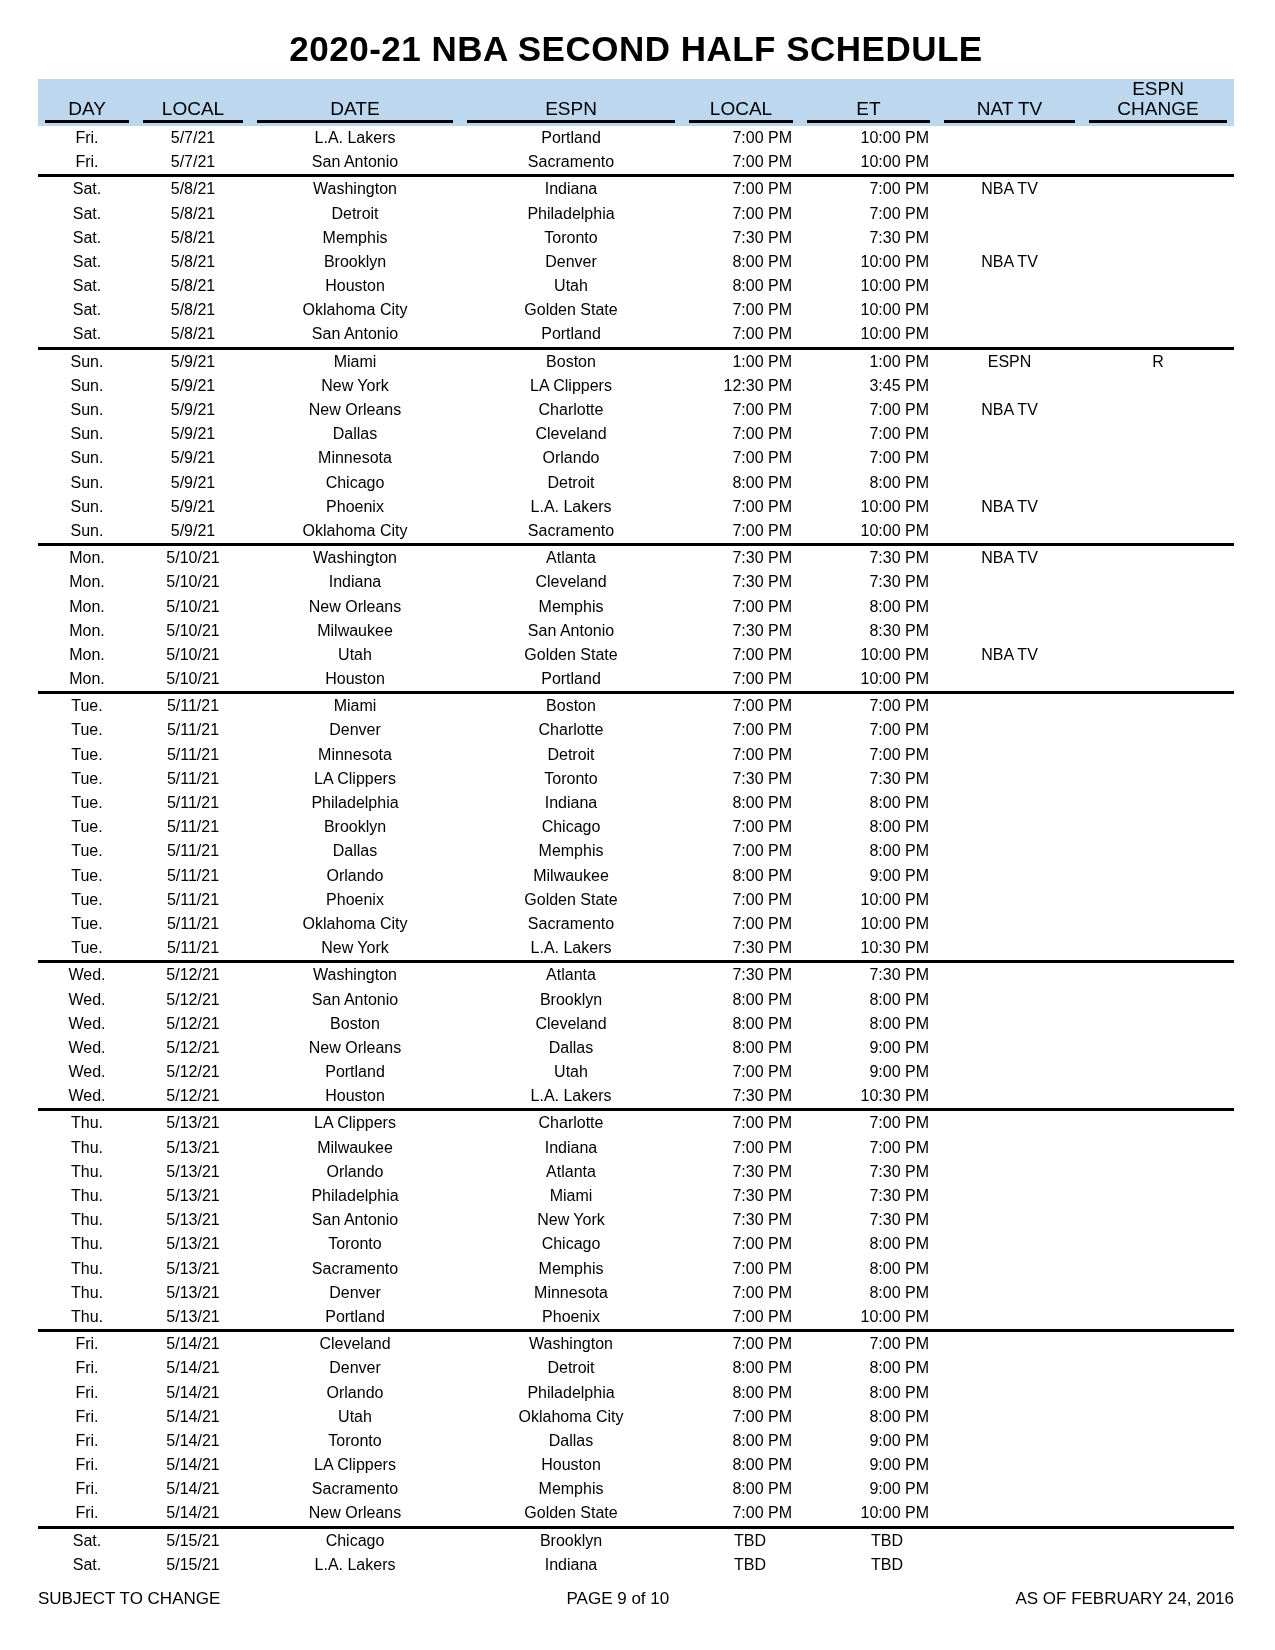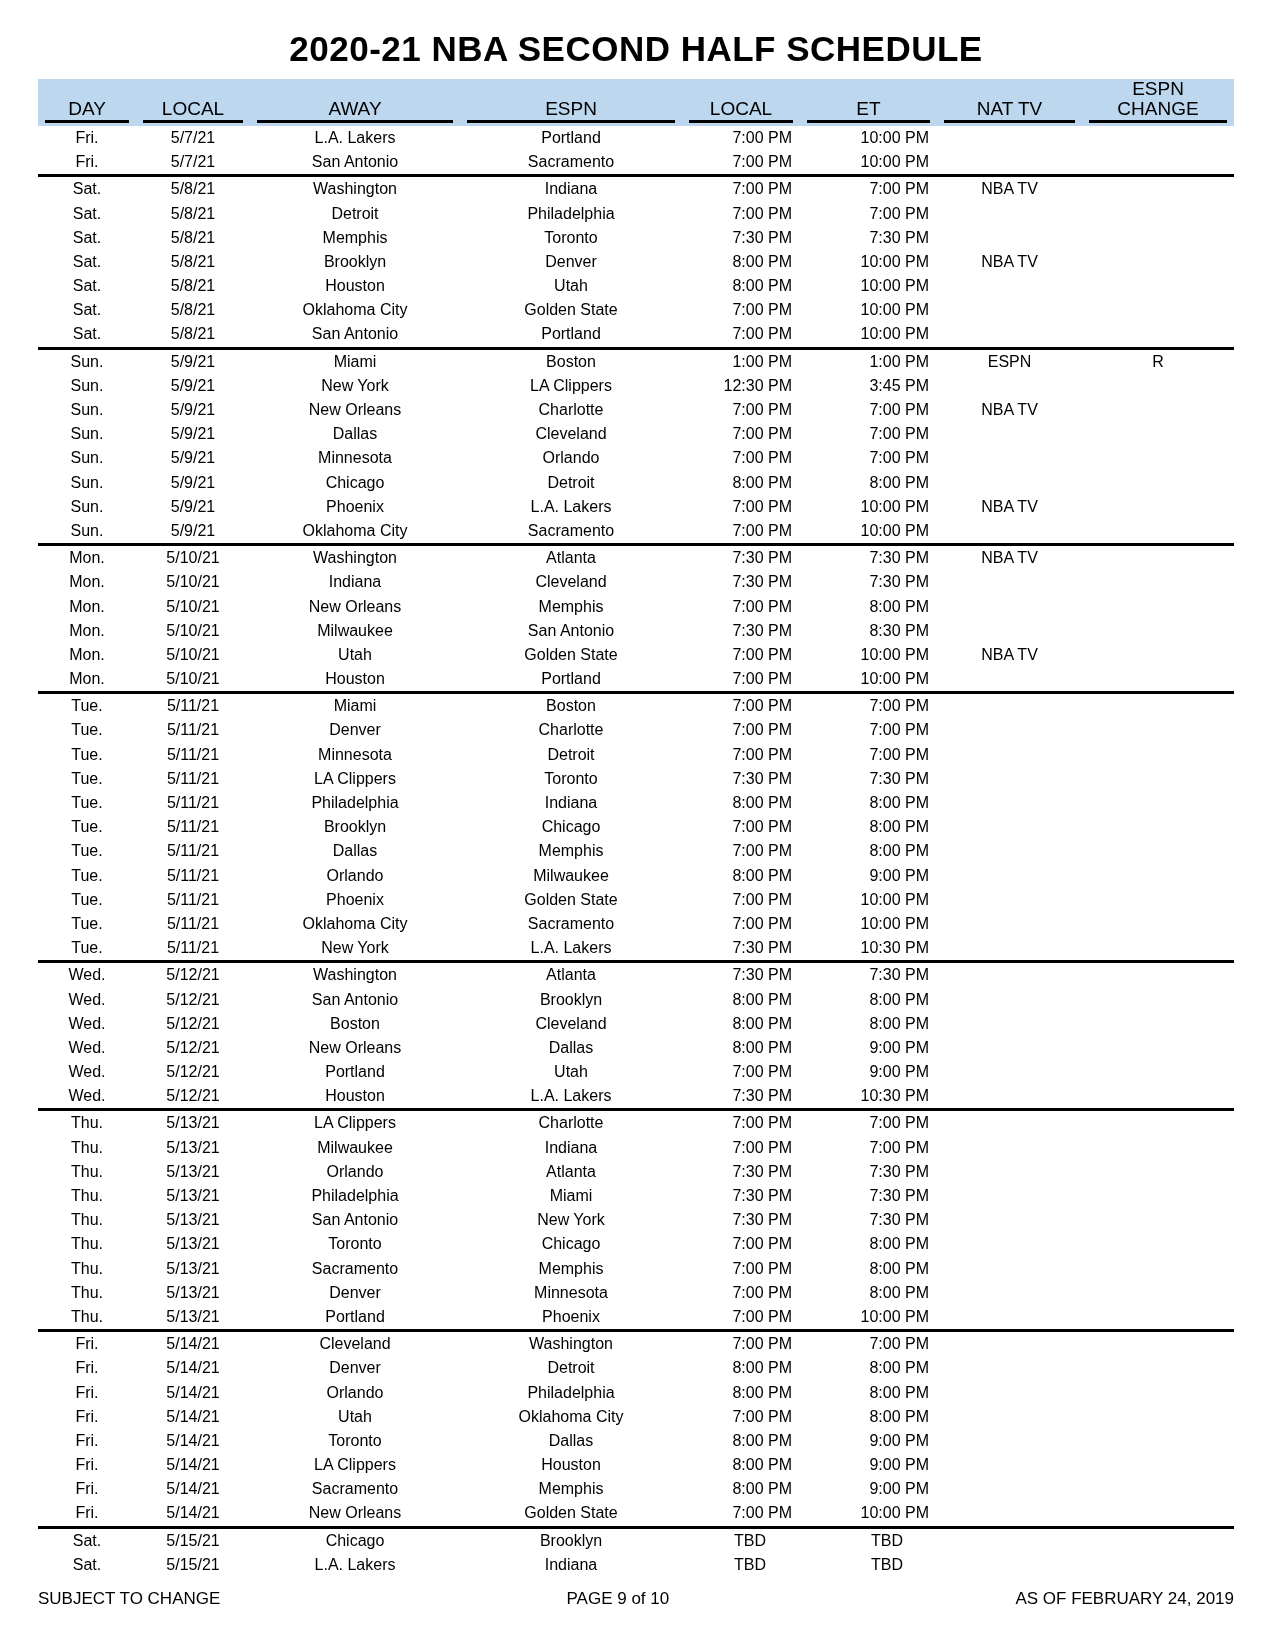--- a/index.html
+++ b/index.html
@@ -86,21 +86,21 @@
   </colgroup>
   <thead>
     <tr>
       <th>
           <div class="hu">DAY</div>
         </th>
       <th>
           <div class="hu">LOCAL</div>
         </th>
       <th>
-          <div class="hu">AWAY</div>
+          <div class="hu">DATE</div>
         </th>
       <th>
           <div class="hu">ESPN</div>
         </th>
       <th>
           <div class="hu">LOCAL</div>
         </th>
       <th>
           <div class="hu">ET</div>
         </th>
@@ -702,14 +702,14 @@
     <td class="tbd">TBD</td>
     <td></td>
     <td></td>
   </tr>
     </tbody>
 </table>
 
 <div class="footer">
   <span>SUBJECT TO CHANGE</span>
   <span>PAGE 9 of 10</span>
-  <span>AS OF FEBRUARY 24, 2019</span>
+  <span>AS OF FEBRUARY 24, 2016</span>
 </div>
 
 </body></html>

